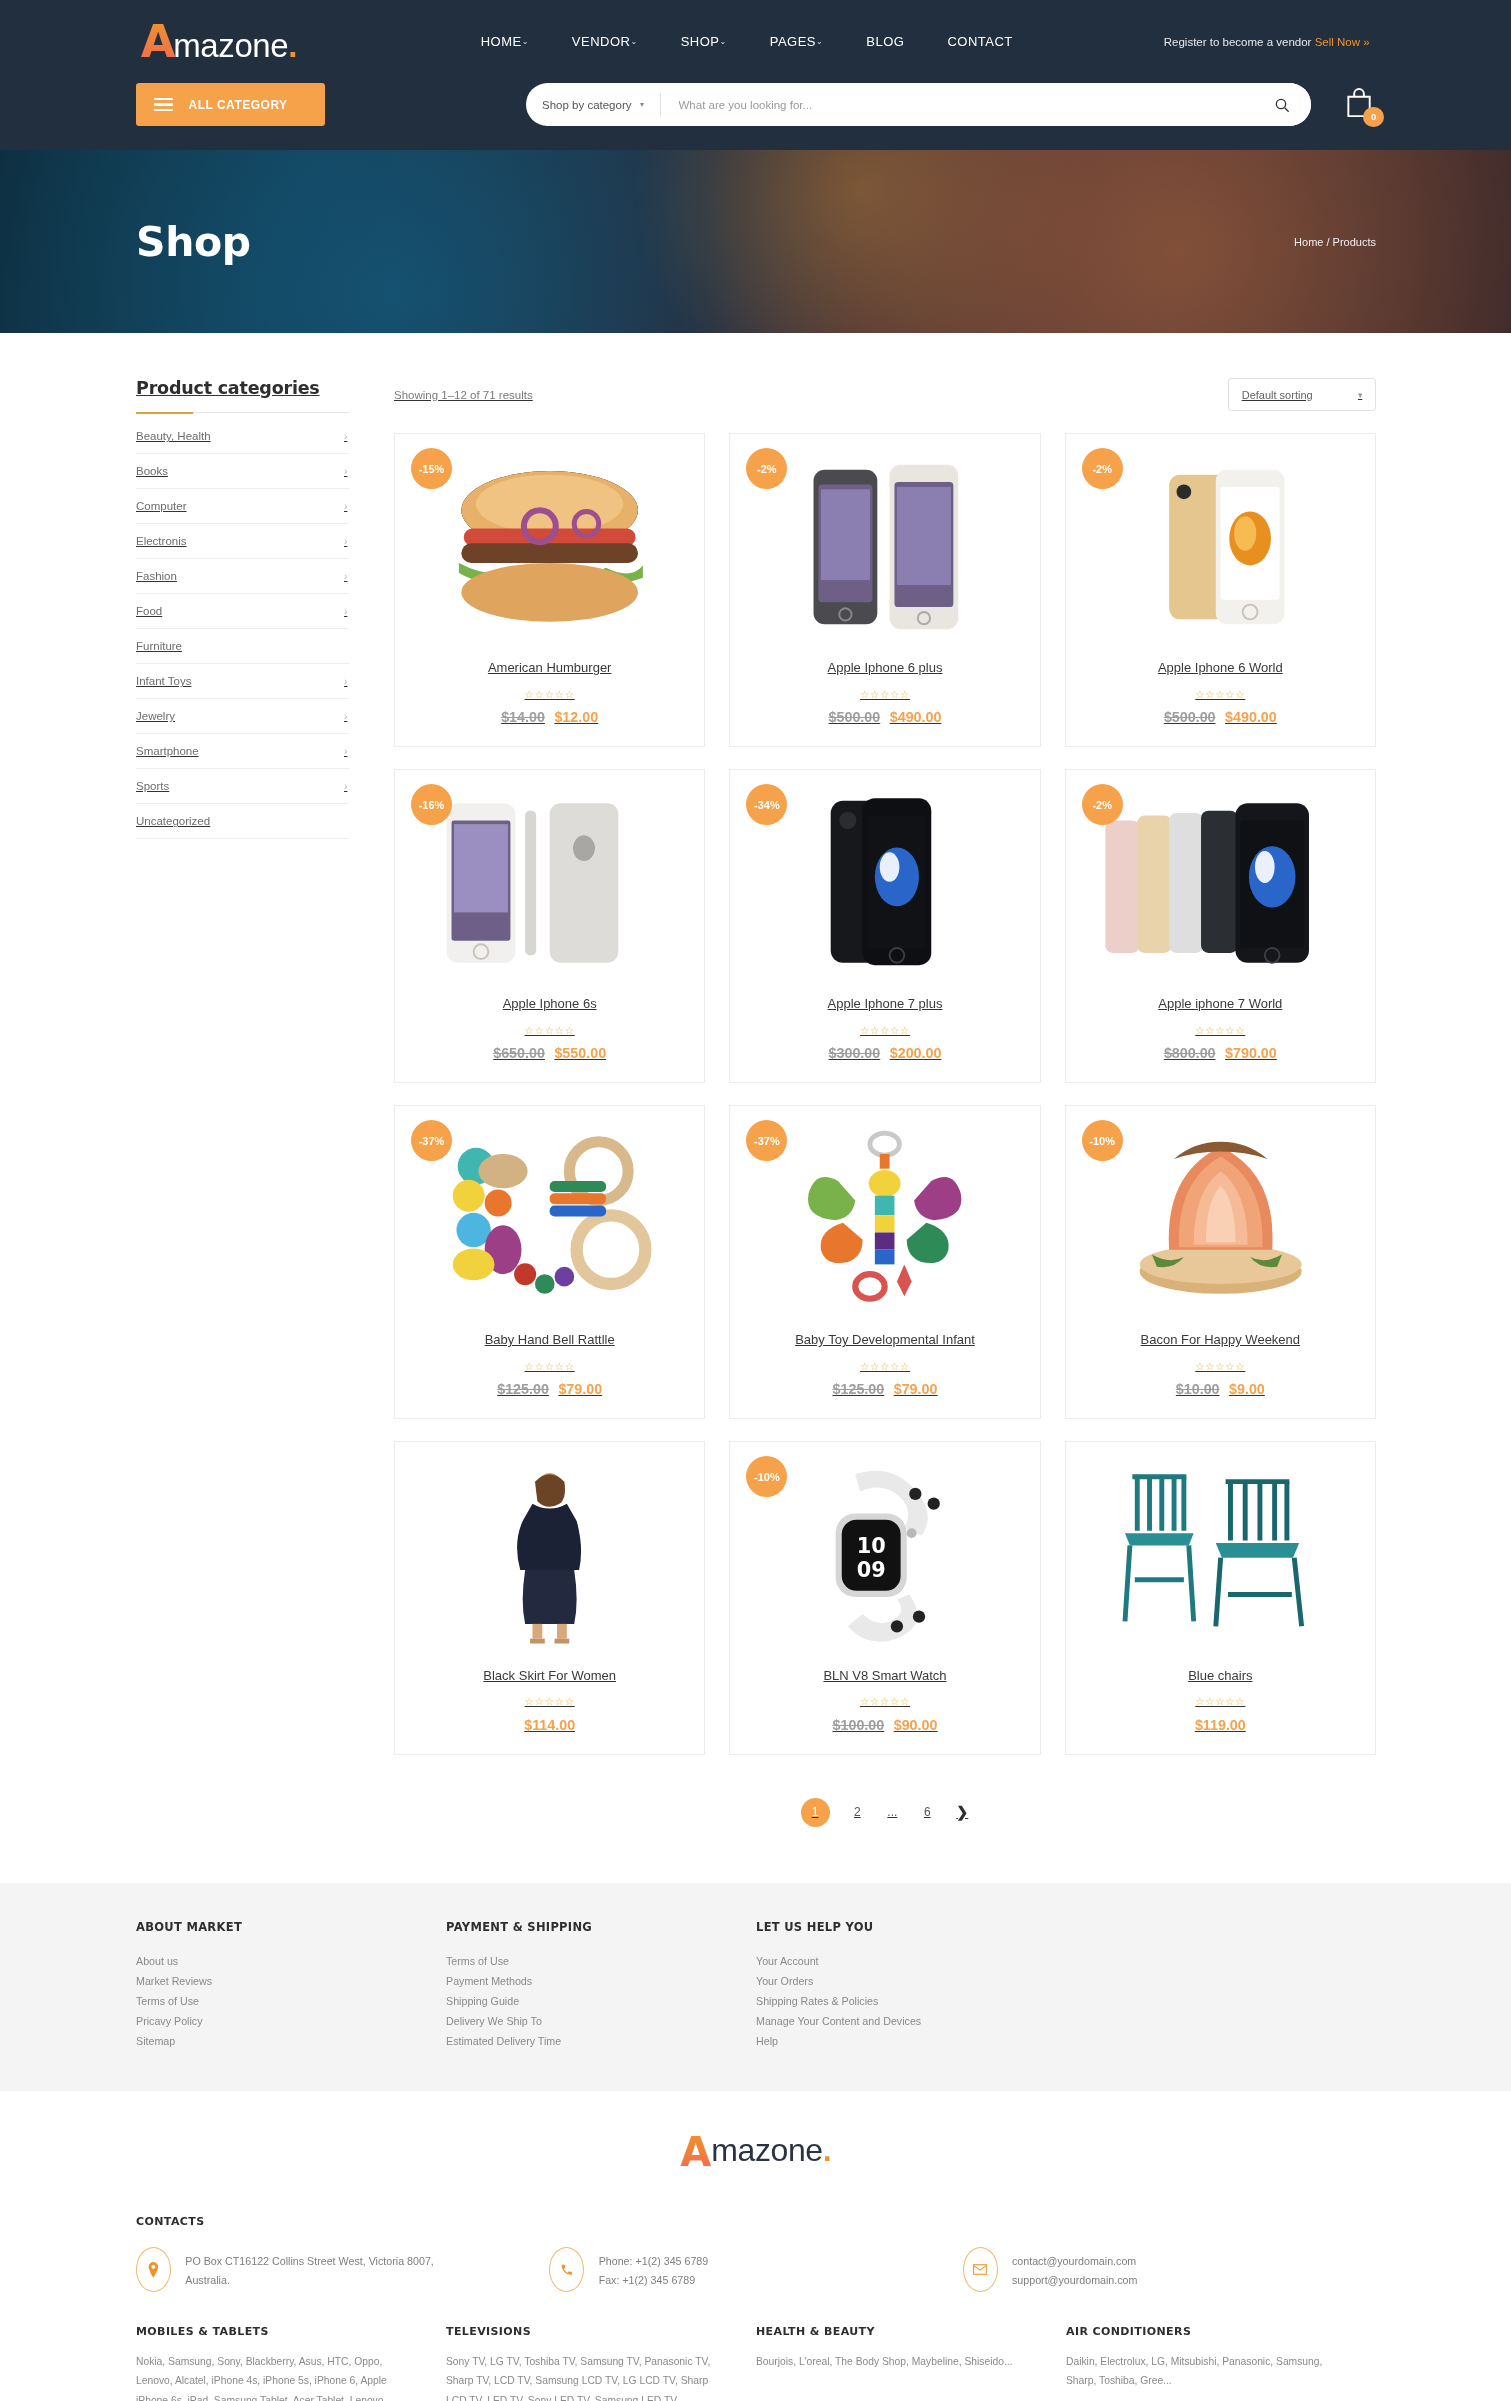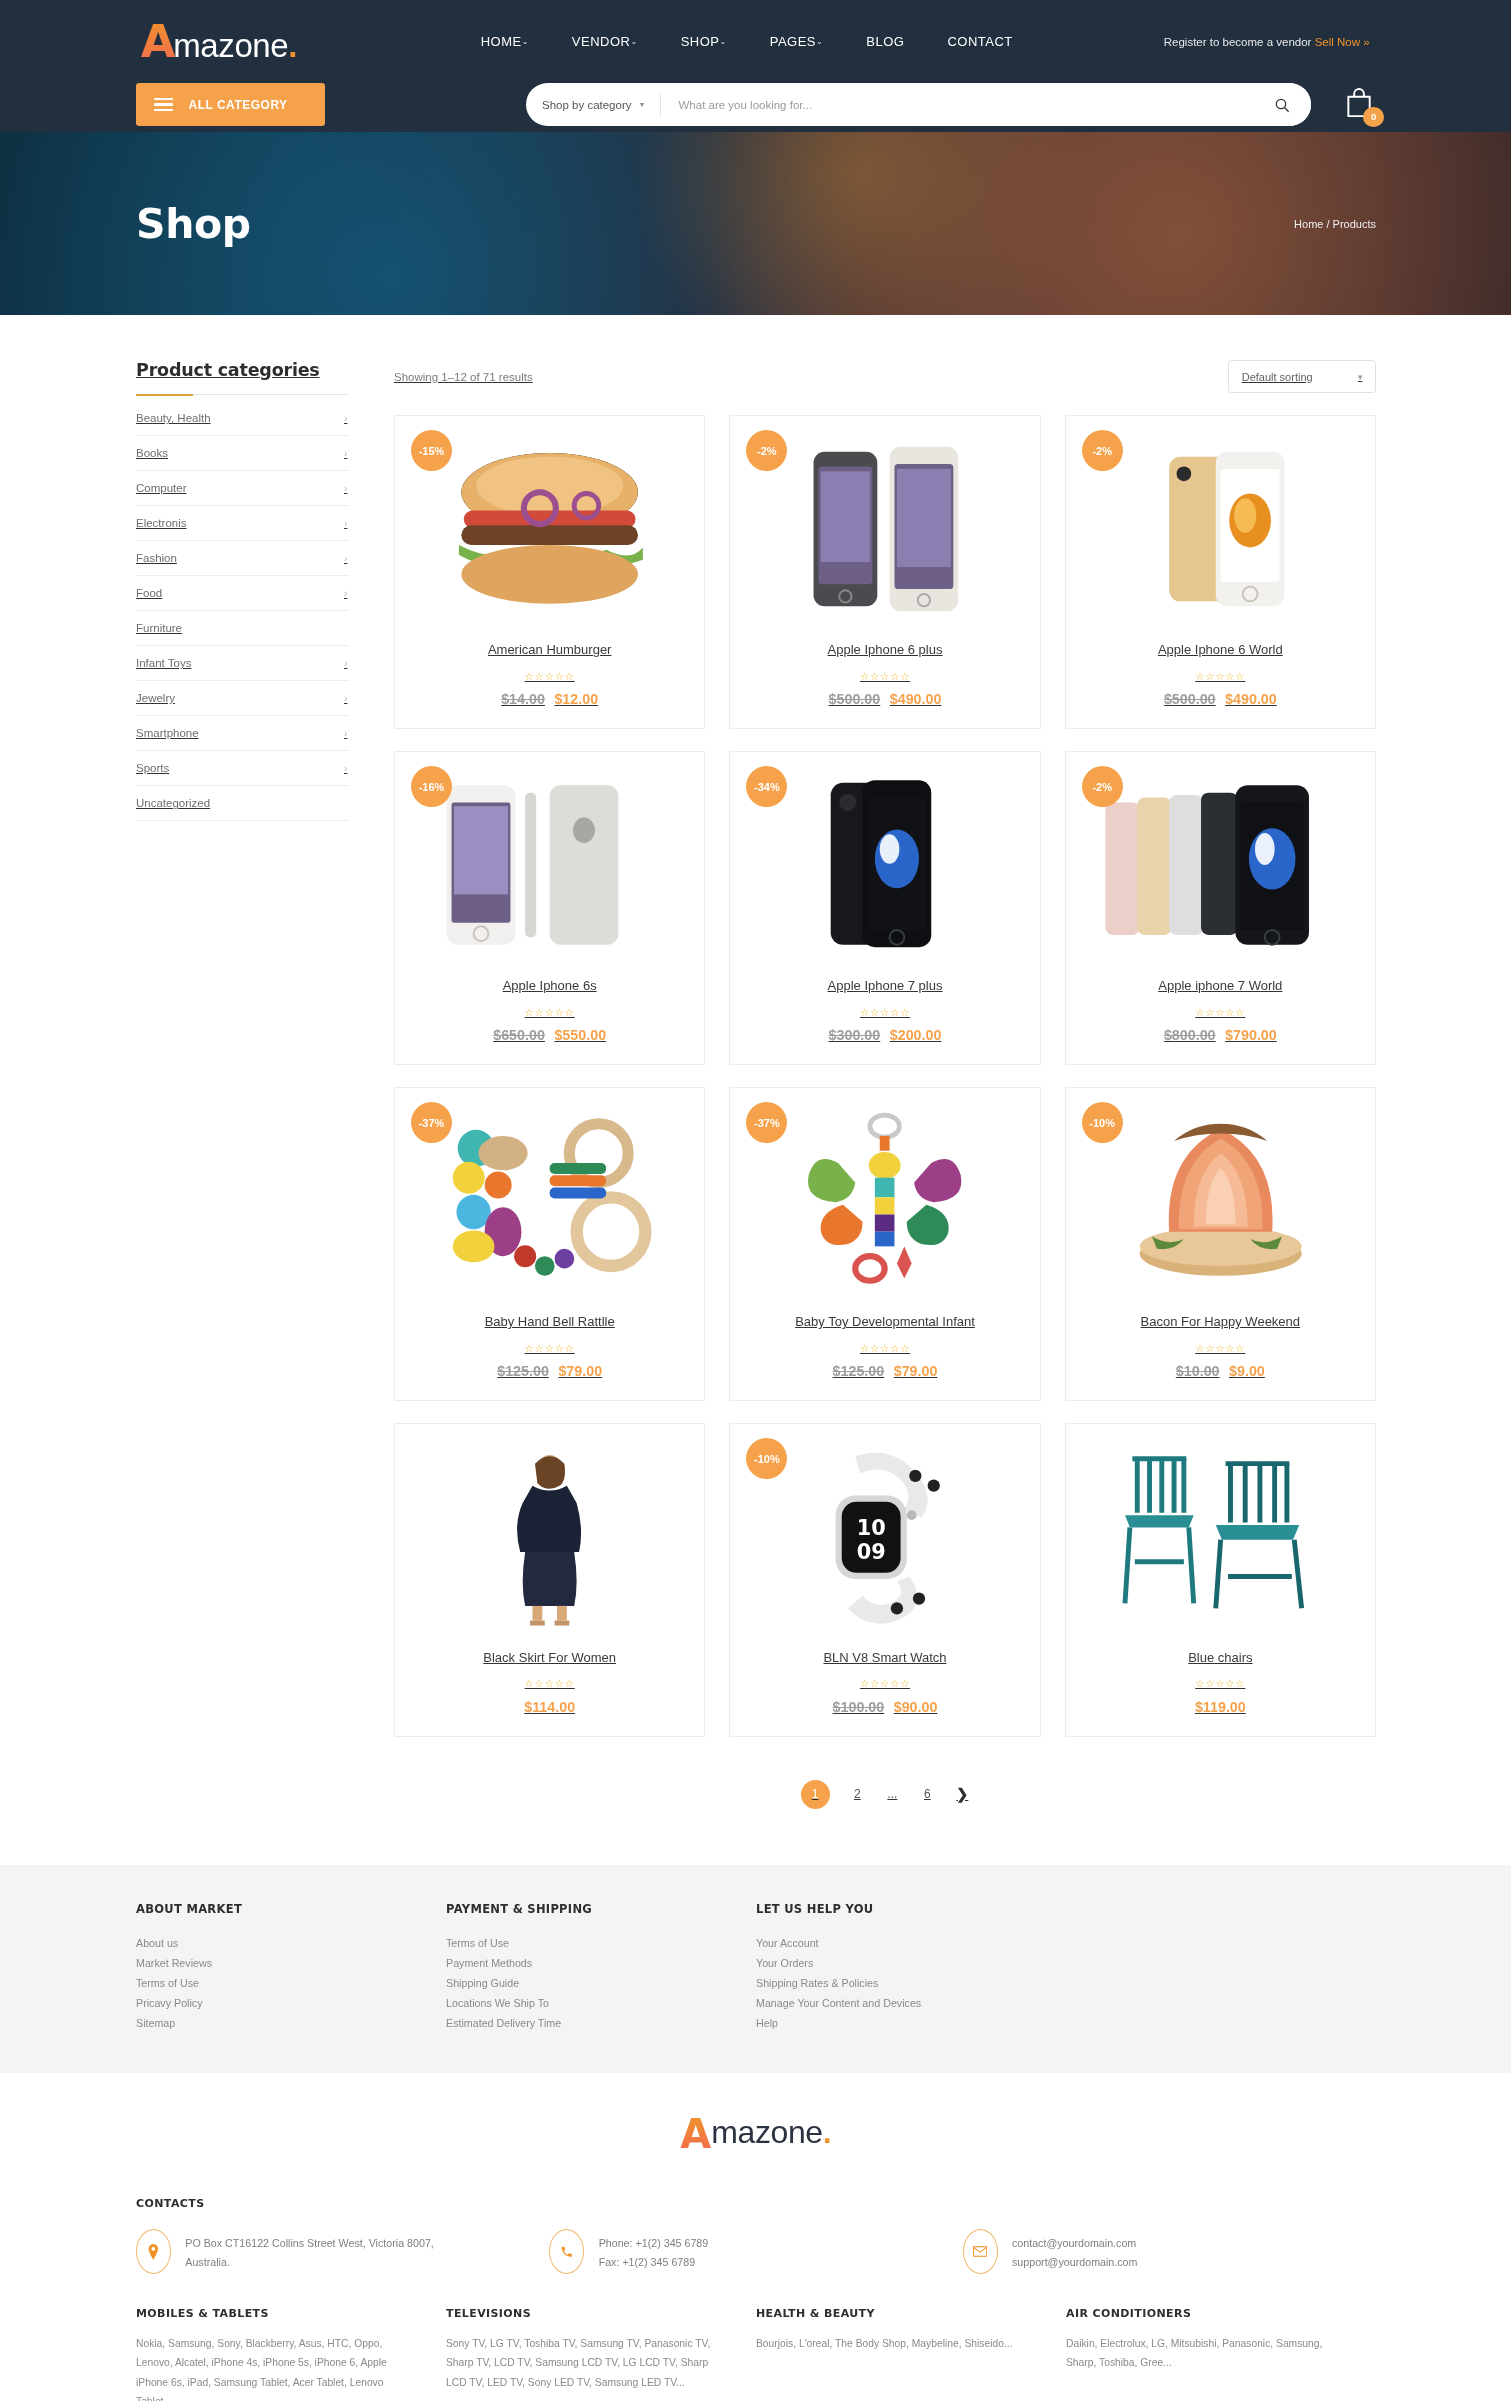--- a/index.html
+++ b/index.html
@@ -38,21 +38,21 @@
   .mainnav a {
     color: #fff; text-decoration: none; font-size: 13px;
     letter-spacing: 0.5px; display: flex; align-items: center; gap: 0;
     font-weight: 500;
   }
   .caret { font-size: 8px; opacity: .85; }
 
   .vendor-note { margin-left: auto; color: #e8eaed; font-size: 11.5px; padding-right: 6.4px; }
   .vendor-note .sell { color: #f0932b; text-decoration: none; }
 
-  .header-bottom { display: flex; align-items: center; padding-bottom: 6px; }
+  .header-bottom { display: flex; align-items: center; padding-bottom: 24px; }
   .allcat {
     background: #f5a24b; color: #fff; width: 219px; height: 43px;
     border-radius: 3.2px; display: flex; align-items: center; gap: 16px;
     padding: 0 17.5px; font-size: 12px; font-weight: 600; letter-spacing: 0.5px;
     cursor: pointer;
   }
   .burger { display: inline-block; width: 19px; }
   .burger span { display: block; height: 2.4px; background: #fff; margin: 3.2px 0; border-radius: 0.8px; }
 
   .searchbar {
@@ -635,21 +635,21 @@
             <a href="#">Market Reviews</a>
             <a href="#">Terms of Use</a>
             <a href="#">Pricavy Policy</a>
             <a href="#">Sitemap</a>
           </div>
           <div class="fcol">
             <h4>PAYMENT &amp; SHIPPING</h4>
             <a href="#">Terms of Use</a>
             <a href="#">Payment Methods</a>
             <a href="#">Shipping Guide</a>
-            <a href="#">Locations We Ship To</a>
+            <a href="#">Delivery We Ship To</a>
             <a href="#">Estimated Delivery Time</a>
           </div>
           <div class="fcol">
             <h4>LET US HELP YOU</h4>
             <a href="#">Your Account</a>
             <a href="#">Your Orders</a>
             <a href="#">Shipping Rates &amp; Policies</a>
             <a href="#">Manage Your Content and Devices</a>
             <a href="#">Help</a>
           </div>

